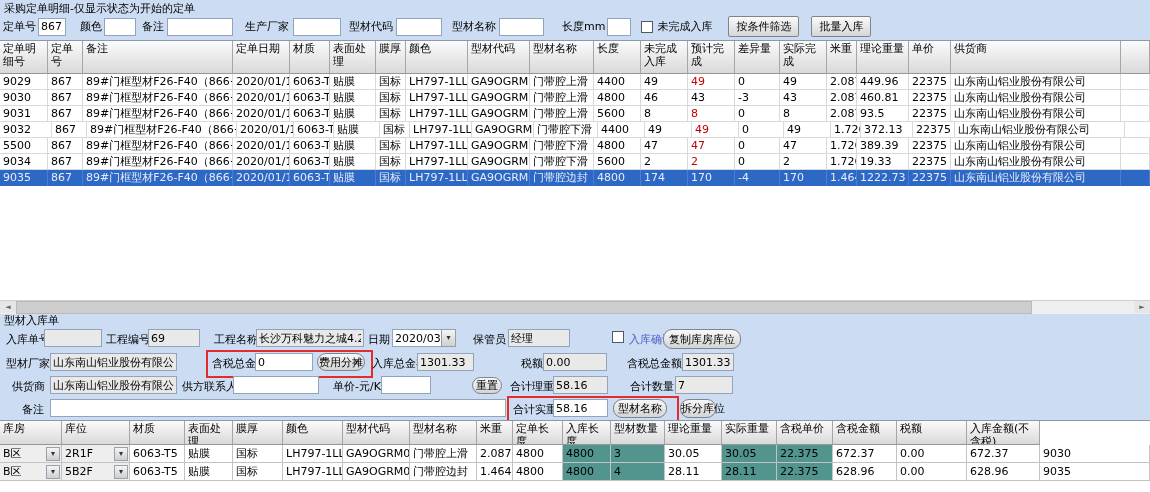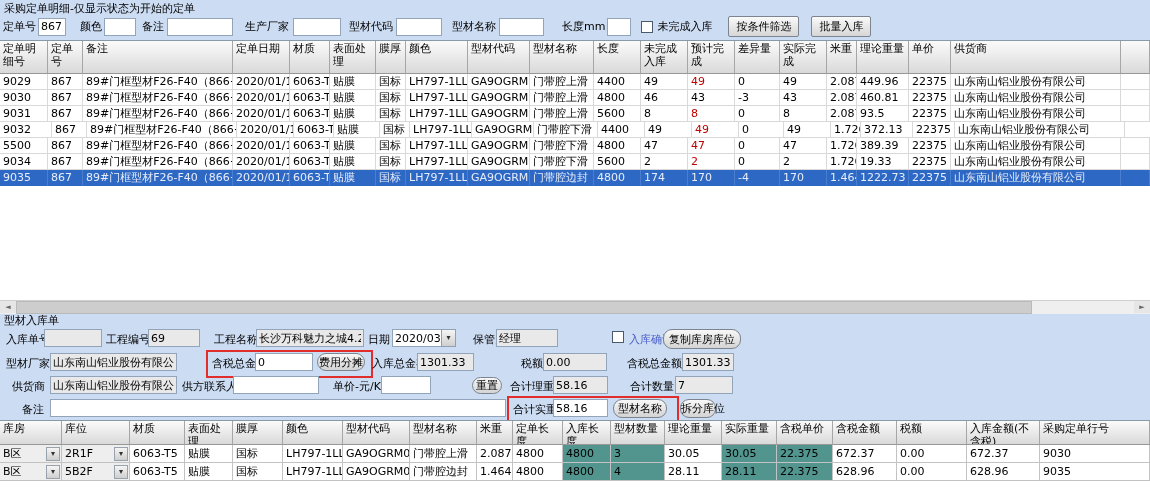--- a/index.html
+++ b/index.html
@@ -273,21 +273,21 @@
     <span class="fl" style="left:6px;top:19px">入库单号</span>
     <input class="fi fg" style="left: 44px; top: 16px; width: 58px;" value="">
     <span class="fl" style="left:106px;top:19px">工程编号</span>
     <input class="fi fg" style="left: 148px; top: 16px; width: 52px;" value="69">
     <span class="fl" style="left:214px;top:19px">工程名称</span>
     <input class="fi fg" style="left: 256px; top: 16px; width: 108px;" value="长沙万科魅力之城4.2期">
     <span class="fl" style="left:368px;top:19px">日期</span>
     <input class="fi" style="left: 392px; top: 16px; width: 64px;" value="2020/03/31">
     <span class="ddbtn" style="left:441px;top:16px">▾</span>
     <span class="fl" style="left:473px;top:19px">保管员</span>
-    <input class="fi fg" style="left: 496px; top: 16px; width: 62px;" value="经理">
+    <input class="fi fg" style="left: 508px; top: 16px; width: 62px;" value="经理">
     <span class="chk" style="position:absolute;left:612px;top:18px"></span>
     <span class="fl blue" style="left:629px;top:19px">入库确认</span>
     <button class="fbtn" style="left:663px;top:16px;width:78px;height:20px">复制库房库位</button>
 
     <span class="fl" style="left:6px;top:43px">型材厂家</span>
     <input class="fi fg" style="left: 50px; top: 40px; width: 127px;" value="山东南山铝业股份有限公司">
     <div class="redbox" style="left:206px;top:37px;width:163px;height:24px"></div>
     <span class="fl" style="left:212px;top:43px">含税总金额</span>
     <input class="fi" style="left: 255px; top: 40px; width: 58px;" value="0">
     <button class="fbtn" style="left:317px;top:40px;width:48px;height:18px">费用分摊</button>
@@ -332,21 +332,20 @@
         <div class="th" style="width: 36px;">米重</div>
         <div class="th" style="width: 50px;">定单长度</div>
         <div class="th" style="width: 48px;">入库长度</div>
         <div class="th" style="width: 54px;">型材数量</div>
         <div class="th" style="width: 57px;">理论重量</div>
         <div class="th" style="width: 55px;">实际重量</div>
         <div class="th" style="width: 56px;">含税单价</div>
         <div class="th" style="width: 64px;">含税金额</div>
         <div class="th" style="width: 70px;">税额</div>
         <div class="th" style="width: 73px;">入库金额(不含税)</div>
-        <div class="th" style="width: 110px;">采购定单行号</div>
       </div>
     <div class="tbody" id="botBody">
         <div class="tr">
           <div class="td combo" style="width: 62px;">
             <span>B区</span>
             <span class="dd">▾</span>
           </div>
           <div class="td combo" style="width: 68px;">
             <span>2R1F</span>
             <span class="dd">▾</span>

